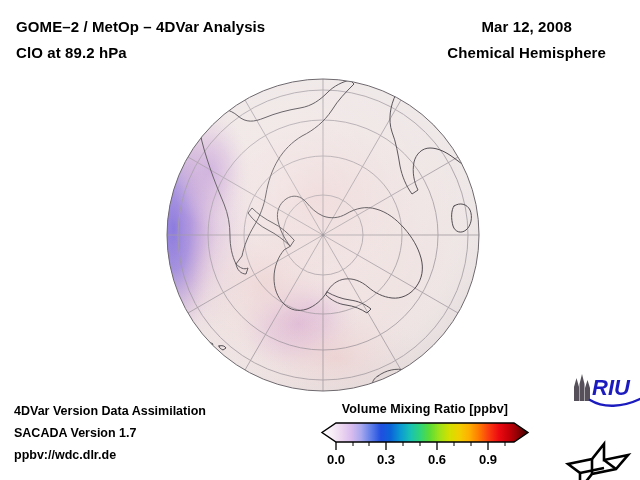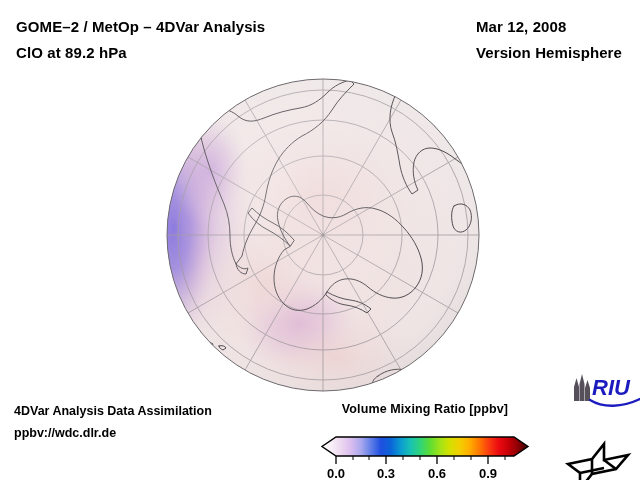--- a/index.html
+++ b/index.html
@@ -20,23 +20,23 @@
 
   
   .header-left {
     position: absolute;
     left: 16px;
     top: 14px;
     text-align: left;
   }
   .header-right {
     position: absolute;
-    right: 18px;
+    right: 34px;
     top: 14px;
-    text-align: left;
+    text-align: center;
   }
   .hdr-line {
     font-size: 15px;
     font-weight: bold;
     line-height: 26px;
     white-space: nowrap;
     letter-spacing: 0.1px;
   }
 
   
@@ -71,21 +71,21 @@
     position: absolute;
     left: 312px;
     top: 402px;
     width: 226px;
   }
   .cbar-title {
     font-size: 12.5px;
     font-weight: bold;
     text-align: center;
     white-space: nowrap;
-    margin-bottom: 19px;
+    margin-bottom: 5px;
     letter-spacing: 0.1px;
   }
   .cbar-svg { display: block; }
 
   
   .logo-riu {
     position: absolute;
     left: 570px;
     top: 371px;
     width: 80px;
@@ -103,21 +103,21 @@
 </head>
 <body>
 
 <div class="header-left">
   <div class="hdr-line">GOME–2 / MetOp – 4DVar Analysis</div>
   <div class="hdr-line">ClO at 89.2 hPa</div>
 </div>
 
 <div class="header-right">
   <div class="hdr-line">Mar 12, 2008</div>
-  <div class="hdr-line">Version Hemisphere</div>
+  <div class="hdr-line">Chemical Hemisphere</div>
 </div>
 
 <div class="globe-wrap">
   <svg class="globe-svg" viewBox="0 0 314 314">
     <defs>
       <clipPath id="diskClip">
         <circle cx="157" cy="157" r="156"></circle>
       </clipPath>
 
       <radialGradient id="bgWash" cx="0.42" cy="0.56" r="0.72">
@@ -265,21 +265,22 @@
       <circle cx="157" cy="157" r="1.6" fill="#8a8288"></circle>
 
       <circle cx="157" cy="157" r="156" fill="url(#sphereShade)"></circle>
     </g>
 
     <circle cx="157" cy="157" r="156" fill="none" stroke="#6f6a6f" stroke-width="1"></circle>
   </svg>
 </div>
 
 <div class="footer-left">
-  <div class="foot-line">4DVar Analysis Data Assimilation</div>
+  <div class="foot-line">4DVar Version Data Assimilation</div>
+  <div class="foot-line">SACADA Version 1.7</div>
   <div class="foot-line">ppbv://wdc.dlr.de</div>
 </div>
 
 <div class="cbar-block">
   <div class="cbar-title">Volume Mixing Ratio [ppbv]</div>
 
   <svg class="cbar-svg" width="226" height="52" viewBox="0 0 226 52">
     <defs>
       <linearGradient id="cbarGrad" x1="0" y1="0" x2="1" y2="0">
         <stop offset="0.000" stop-color="#ffffff"></stop>

